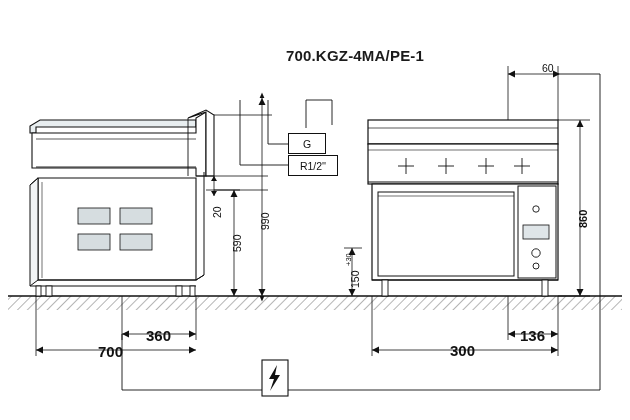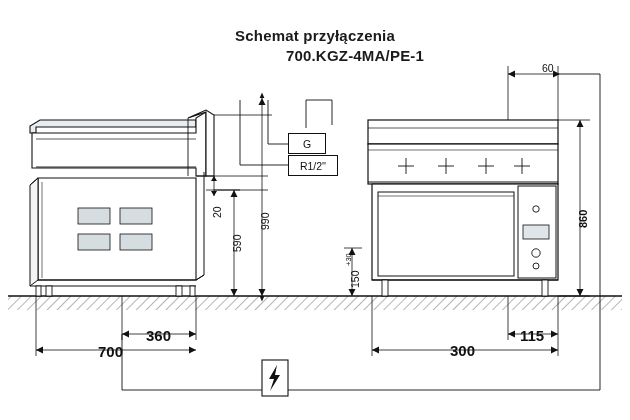--- a/index.html
+++ b/index.html
@@ -29,21 +29,20 @@
   .box{
     position:absolute;border:1.2px solid #111;background:#fff;
     font-size:10.5px;color:#111;display:flex;align-items:center;justify-content:center;
   }
 </style>
 </head>
 <body>
 
 <div id="root">
 
-  <div class="title l1">Schemat przyłączenia</div>
   <div class="title l2">700.KGZ-4MA/PE-1</div>
 
   <svg width="630" height="420">
     <defs>
       <pattern id="hatch" width="7" height="7" patternUnits="userSpaceOnUse" patternTransform="rotate(45)">
         <line x1="0" y1="0" x2="0" y2="7" stroke="#111" stroke-width="0.7"></line>
       </pattern>
       <marker id="arrL" markerWidth="8" markerHeight="8" refX="7" refY="4" orient="auto">
         <path d="M7,1 L7,7 L0,4 z" fill="#111"></path>
       </marker>
@@ -217,15 +216,15 @@
   <div class="vlbl" style="left:259px;top:230px;">990</div>
   <div class="vlbl" style="left:231px;top:252px;">590</div>
   <div class="vlbl" style="left:211px;top:218px;">20</div>
   <div class="vlbl" style="left:349px;top:288px;">150</div>
   <div class="vlbl" style="left:344px;top:266px;font-size:7.5px;">+30</div>
   <div class="vlbl b" style="left:577px;top:228px;">860</div>
 
   <div class="lbl b" style="left:146px;top:327px;">360</div>
   <div class="lbl b" style="left:98px;top:343px;">700</div>
   <div class="lbl b" style="left:450px;top:342px;">300</div>
-  <div class="lbl b" style="left:520px;top:327px;">115</div>
+  <div class="lbl b" style="left:520px;top:327px;">136</div>
 
 </div>
 
 </body></html>

